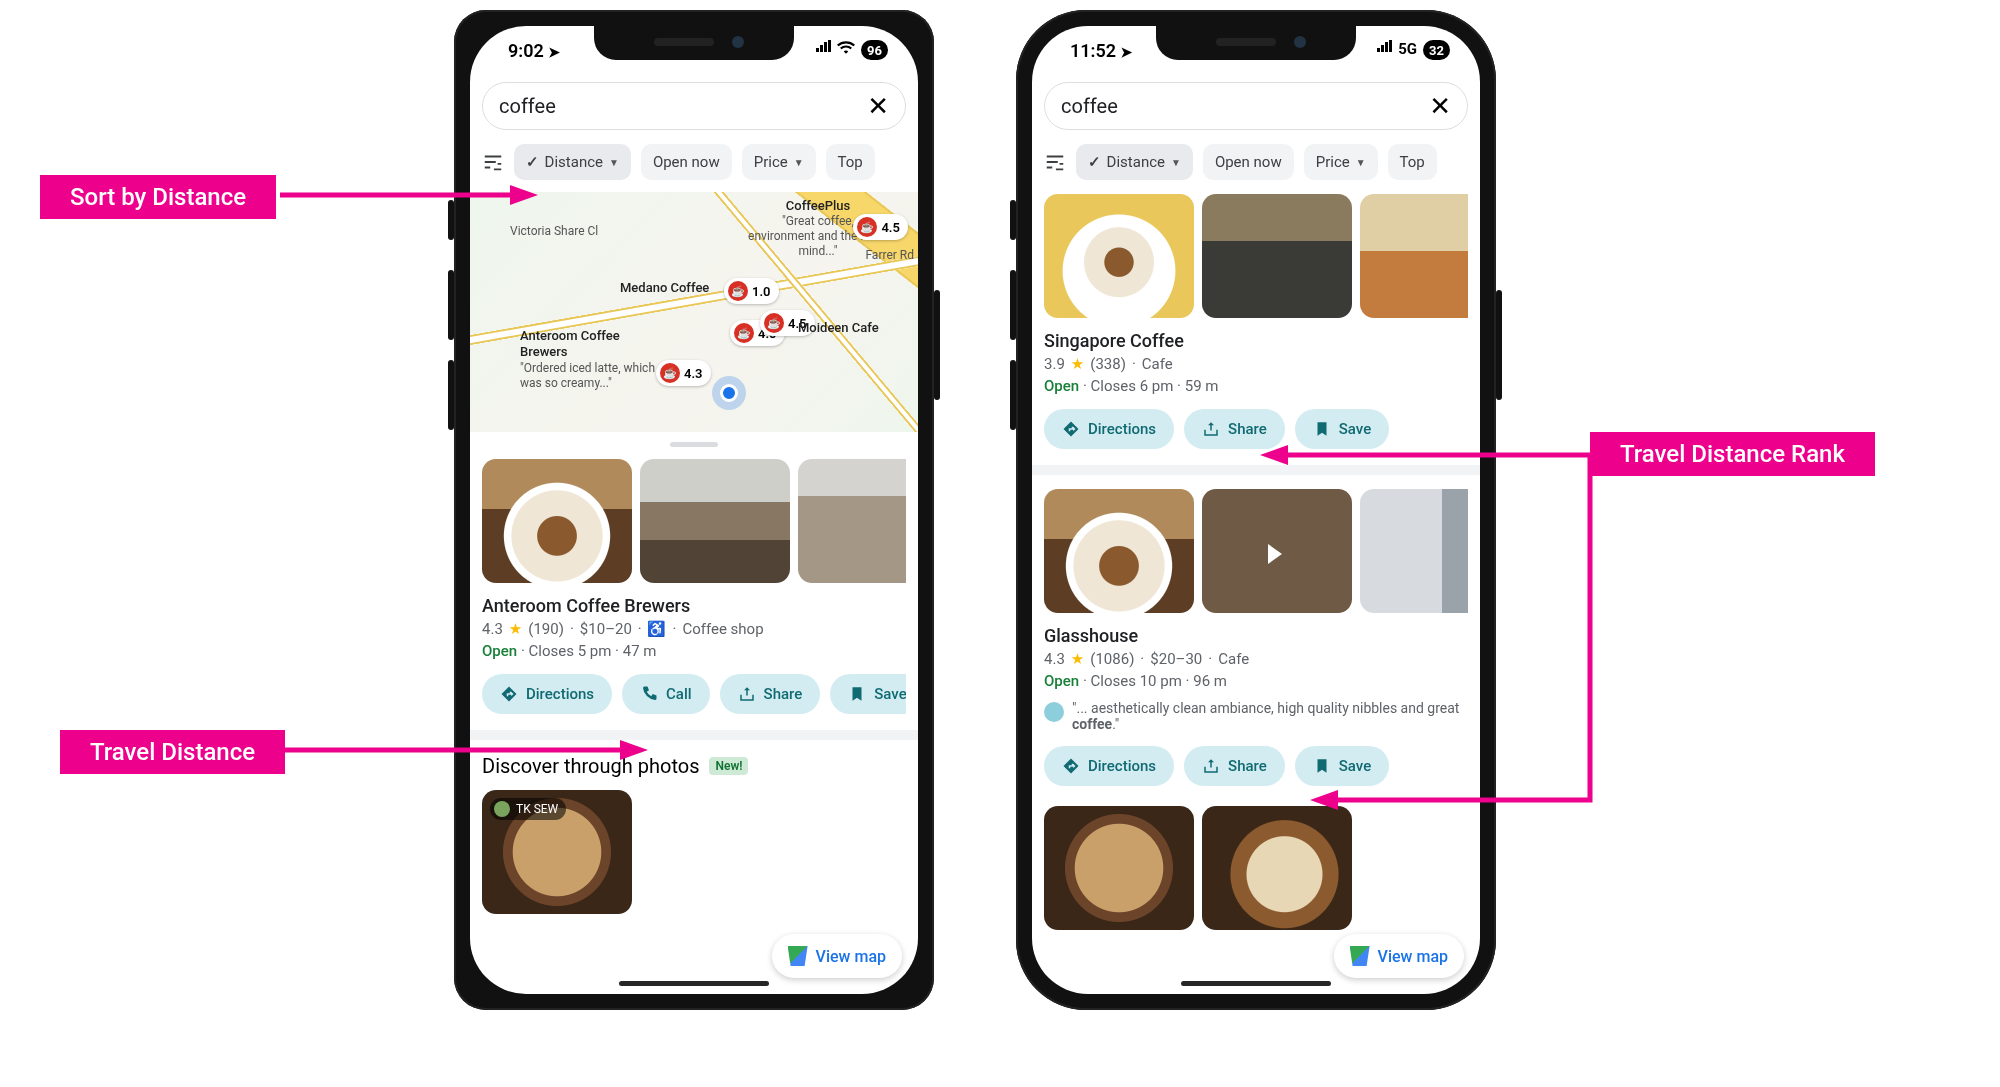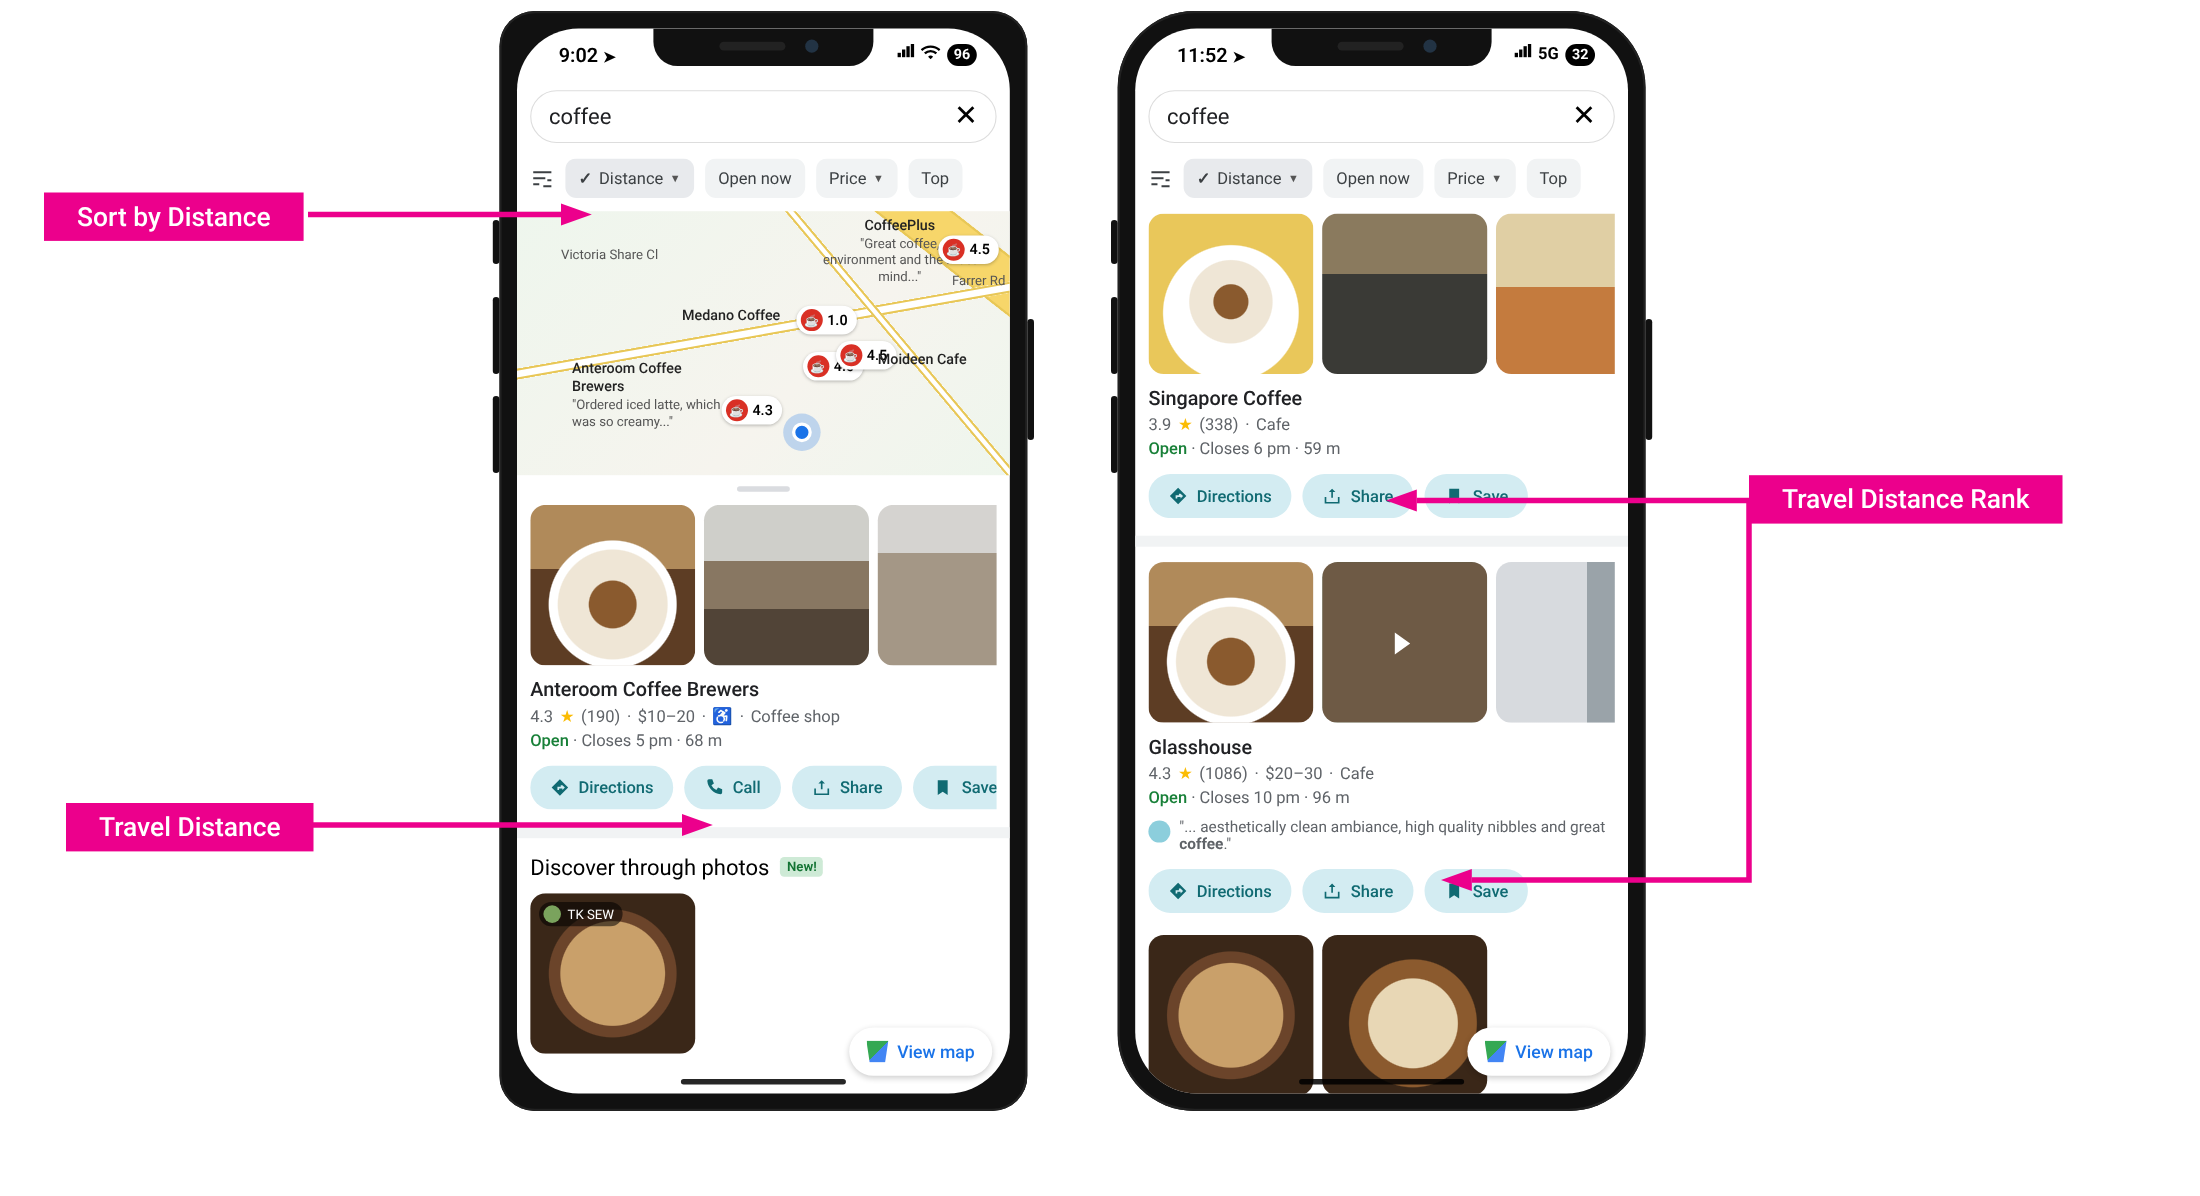--- a/index.html
+++ b/index.html
@@ -128,21 +128,21 @@
     color:#fff; font-size:11px;
   }
   .map-label { position:absolute; font-size:12px; color:#555; text-align:center; line-height:1.25; max-width:140px;}
   .map-label .name { color:#222; font-weight:500; font-size:13px;}
   .you-dot { position:absolute; width:18px; height:18px; border-radius:50%; background:#1a73e8; border:3px solid #fff; box-shadow:0 0 0 8px rgba(26,115,232,.25);}
 
   .sheet-handle { width:48px; height:5px; border-radius:3px; background:#dadce0; margin:10px auto 0 auto;}
 
   .place-photos { display:flex; gap:8px; margin-top:12px; overflow:hidden;}
   .ph {
-    width:150px; height:146px;
+    width:150px; height:124px;
     border-radius:14px; flex-shrink:0;
     position:relative; overflow:hidden;
   }
   
   .ph.latte {
     background:
       radial-gradient(circle at 50% 62%, #8a5a2e 0 18%, #efe6d6 19% 42%, #fff 43% 49%, transparent 50%),
       linear-gradient(180deg,#b08a5a 0 40%, #5d3d24 40% 100%);
   }
   .ph.latte-yellow {
@@ -355,21 +355,21 @@
       <div class="place-title">Anteroom Coffee Brewers</div>
       <div class="place-meta">
         <span>4.3</span>
         <span class="star">★</span>
         <span>(190)</span> · 
         <span>$10–20</span> · 
         <span class="acc">♿</span> · 
         <span>Coffee shop</span>
       </div>
       <div class="place-hours">
-        <span class="open">Open</span> · <span>Closes 5 pm</span> · <span>68 m</span>
+        <span class="open">Open</span> · <span>Closes 5 pm</span> · <span>47 m</span>
       </div>
 
       <div class="actions">
         <div class="action">
           <svg viewBox="0 0 24 24">
               <path fill="currentColor" d="M12 2l10 10-10 10L2 12 12 2zm1 7v2h-4v4h2v-2h4v2l3-3-3-3z"></path>
             </svg>
           <span>Directions</span>
         </div>
         <div class="action">

